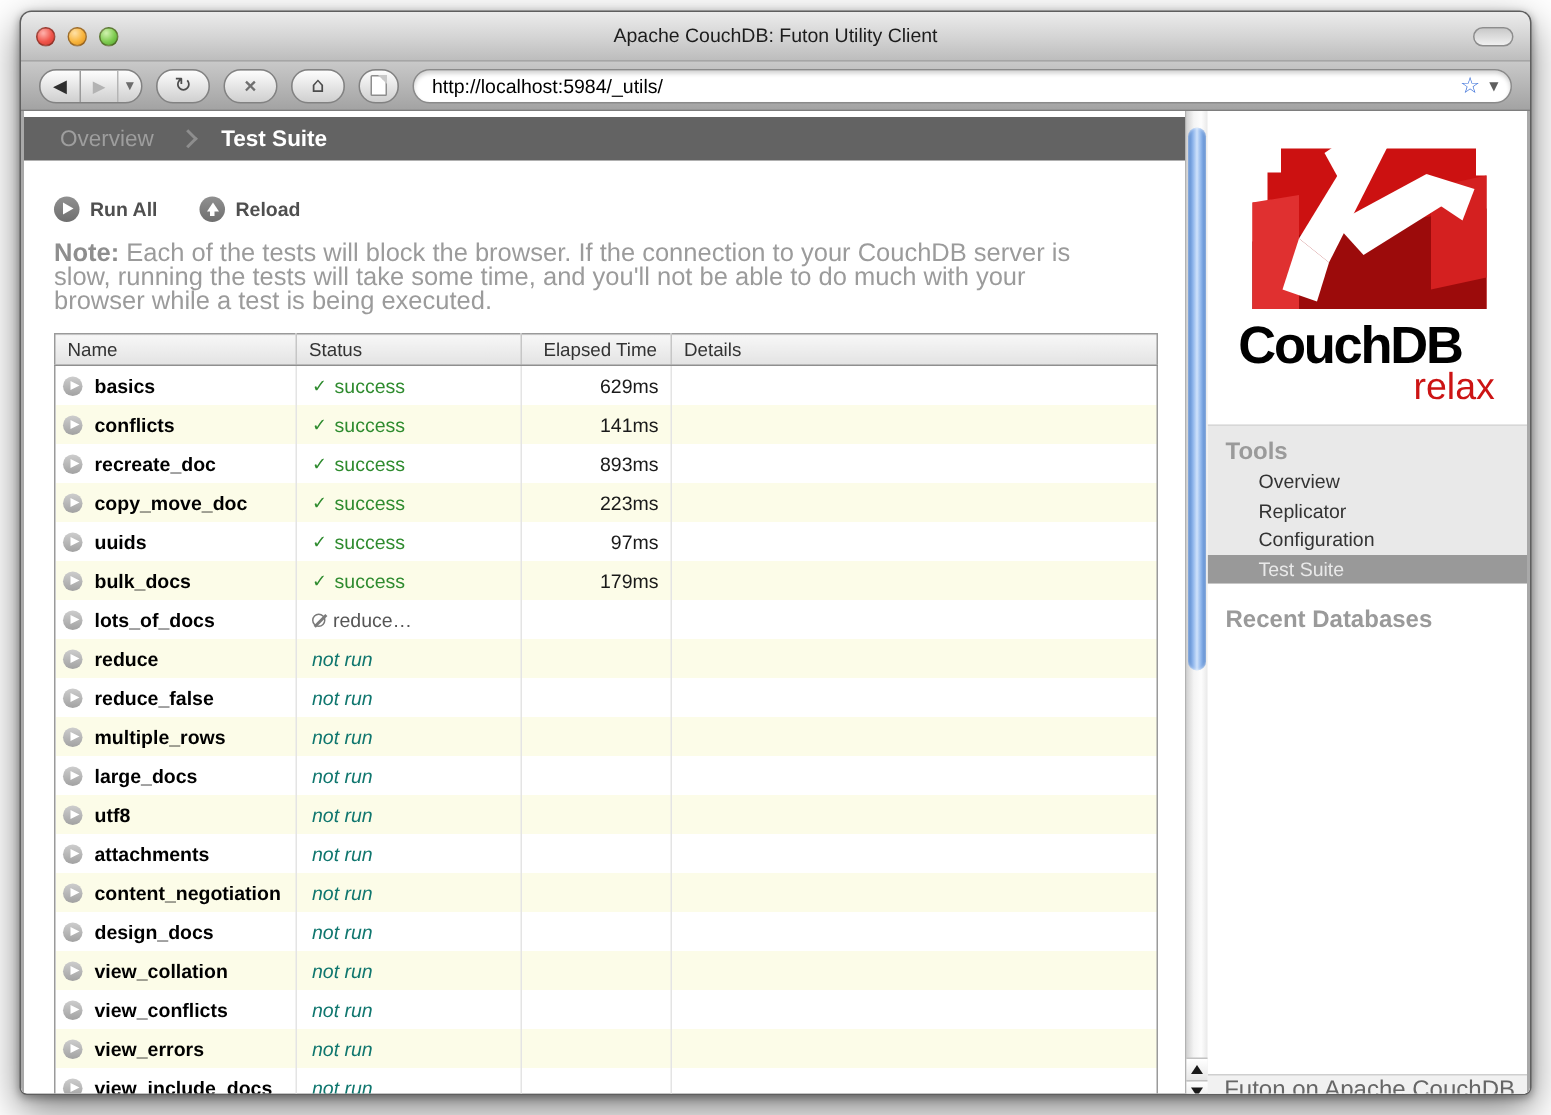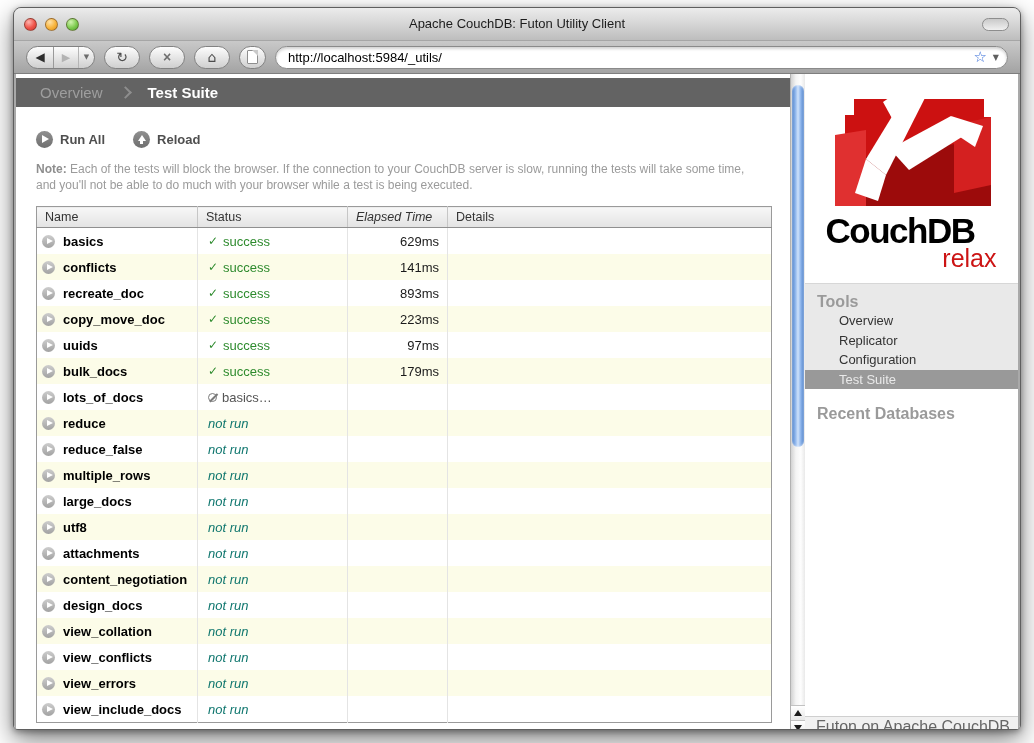--- a/index.html
+++ b/index.html
@@ -82,33 +82,33 @@
   .cmd { display:flex; align-items:center; gap:7px; cursor:pointer; }
   .cmd-label { font-size:13px; font-weight:bold; color:#4f4f4f; }
   .circle-ico { width:17px; height:17px; border-radius:50%; background:linear-gradient(#909090,#6f6f6f);
                 position:relative; }
   .circle-ico.play::after { content:""; position:absolute; left:6px; top:4px;
                 border-left:7px solid #fff; border-top:4.5px solid transparent; border-bottom:4.5px solid transparent; }
   .circle-ico.up::after { content:""; position:absolute; left:4.5px; top:4px;
                 border-bottom:6px solid #fff; border-left:4px solid transparent; border-right:4px solid transparent; }
   .circle-ico.up::before { content:""; position:absolute; left:7px; top:8px; width:3px; height:5px; background:#fff; }
 
-  .note { margin-top:13px; font-size:12px; line-height:16px; color:#9b9b9b; max-width:712px; }
+  .note { margin-top:13px; font-size:17px; line-height:16px; color:#9b9b9b; max-width:712px; }
   .note b { color:#8e8e8e; }
 
   
   table.tests { margin-top:13px; width:735px; border-collapse:collapse; table-layout:fixed;
                 border:1px solid #9a9a9a; }
   table.tests th {
     height:21px; background:linear-gradient(#f7f7f7,#e3e3e3);
     font-size:12.5px; font-weight:normal; color:#333; text-align:left; padding-left:8px;
     border-bottom:1px solid #8f8f8f; border-left:1px solid #c6c6c6;
   }
   table.tests th:first-child { border-left:none; }
-  table.tests th.num { text-align:left; padding-right:9px;font-style:italic; }
+  table.tests th.num { text-align:right; padding-right:9px; }
   table.tests td { height:26px; font-size:13px; border-left:1px solid #e4e4e4; overflow:hidden; }
   table.tests td:first-child { border-left:none; }
   tr.alt td { background:#fcfce8; }
   .name-cell { display:flex; align-items:center; gap:8px; padding-left:5px; height:26px; }
   .row-play { width:13px; height:13px; border-radius:50%; background:linear-gradient(#cdcdcd,#a2a2a2);
               position:relative; flex:none; cursor:pointer; }
   .row-play::after { content:""; position:absolute; left:4.5px; top:3px;
               border-left:6px solid #fff; border-top:3.5px solid transparent; border-bottom:3.5px solid transparent; }
   .test-name { font-weight:bold; color:#000; white-space:nowrap; }
   .status-cell { padding-left:10px; }
@@ -342,21 +342,21 @@
     <td>
       <div class="name-cell">
         <span class="row-play"></span>
         <span class="test-name">lots_of_docs</span>
       </div>
     </td>
     <td class="status-cell running">
       <span class="status-inner">
 
         <span class="running-icon"></span>
-        <span class="status-text">basics…</span>
+        <span class="status-text">reduce…</span>
       </span>
     </td>
     <td class="elapsed-cell"></td>
     <td class="details-cell"></td>
   </tr>
               <tr class="alt">
     <td>
       <div class="name-cell">
         <span class="row-play"></span>
         <span class="test-name">reduce</span>

